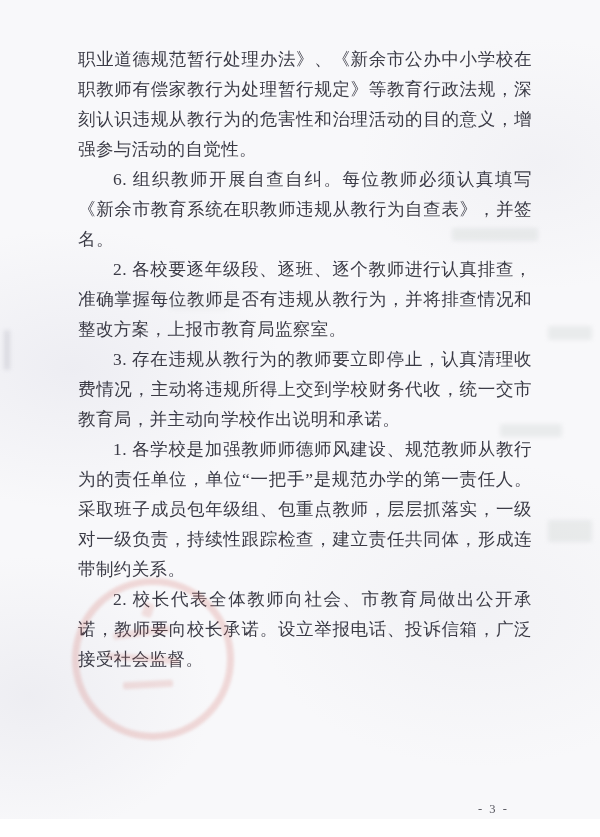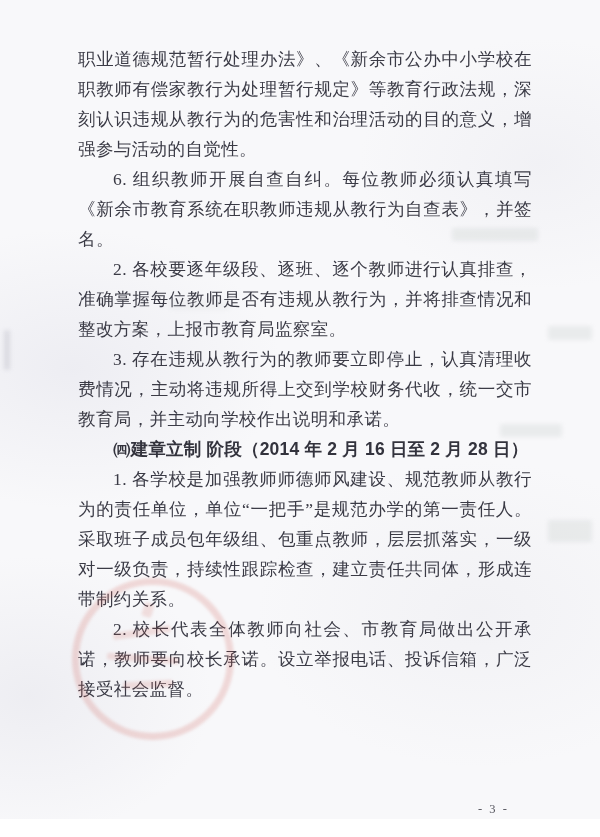--- a/index.html
+++ b/index.html
@@ -80,21 +80,20 @@
 </head>
 <body>
 
 <div id="page">
 
   <div id="doc-body">
       <p class="body-flush">职业道德规范暂行处理办法》、《新余市公办中小学校在职教师有偿家教行为处理暂行规定》等教育行政法规，深刻认识违规从教行为的危害性和治理活动的目的意义，增强参与活动的自觉性。</p>
       <p class="body">6. 组织教师开展自查自纠。每位教师必须认真填写《新余市教育系统在职教师违规从教行为自查表》，并签名。</p>
       <p class="body">2. 各校要逐年级段、逐班、逐个教师进行认真排查，准确掌握每位教师是否有违规从教行为，并将排查情况和整改方案，上报市教育局监察室。</p>
       <p class="body">3. 存在违规从教行为的教师要立即停止，认真清理收费情况，主动将违规所得上交到学校财务代收，统一交市教育局，并主动向学校作出说明和承诺。</p>
-      <p class="heading">㈣建章立制 阶段（2014 年 2 月 16 日至 2 月 28 日）</p>
       <p class="body">1. 各学校是加强教师师德师风建设、规范教师从教行为的责任单位，单位“一把手”是规范办学的第一责任人。采取班子成员包年级组、包重点教师，层层抓落实，一级对一级负责，持续性跟踪检查，建立责任共同体，形成连带制约关系。</p>
       <p class="body">2. 校长代表全体教师向社会、市教育局做出公开承诺，教师要向校长承诺。设立举报电话、投诉信箱，广泛接受社会监督。</p>
     </div>
 
   <div id="seal">
     <span class="mark m1"></span>
     <span class="mark m2"></span>
     <span class="mark m3"></span>
     <span class="mark m4"></span>
   </div>

